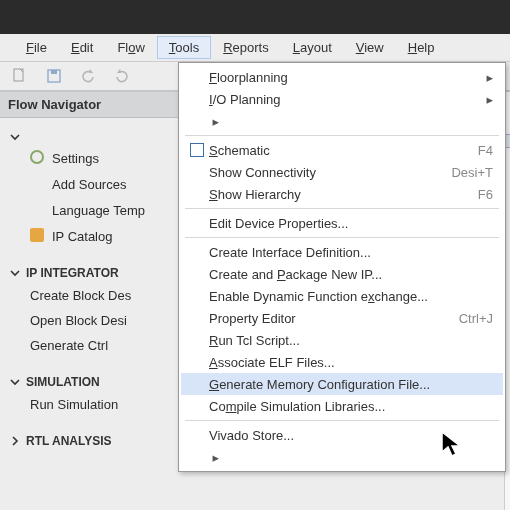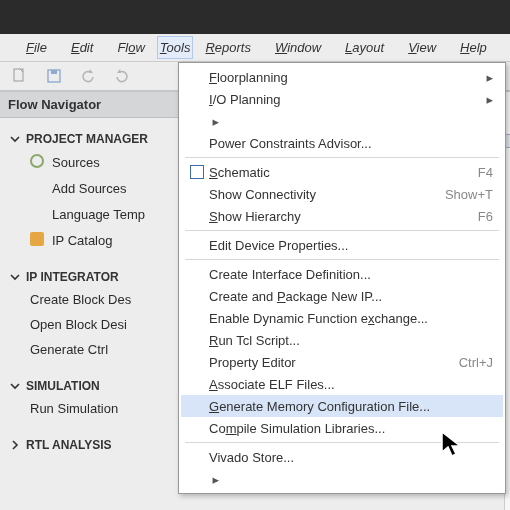--- a/index.html
+++ b/index.html
@@ -24,26 +24,25 @@
     display: flex;
     align-items: center;
     padding-left: 14px;
     gap: 0;
   }
   .menubar-item {
     padding: 4px 12px 4px 12px;
     color: #333;
     cursor: default;
     position: relative;
-    font-style: italic;
   }
   .menubar-item.open {
     background: #e3ecf8;
     border: 1px solid #b3c8ea;
-    padding: 3px 2px;
+    padding: 3px 11px;
   }
   .underline { text-decoration: underline; }
   .toolbar {
     height: 30px;
     background: #ededed;
     border-bottom: 2px solid #c6c6c6;
     display: flex;
     align-items: center;
     padding-left: 12px;
     gap: 18px;
@@ -153,21 +152,20 @@
 <body>
 
 <div class="titlebar"></div>
 
 <div class="menubar">
   <div class="menubar-item"><span class="underline">F</span>ile</div>
   <div class="menubar-item"><span class="underline">E</span>dit</div>
   <div class="menubar-item">Fl<span class="underline">o</span>w</div>
   <div class="menubar-item open"><span class="underline">T</span>ools</div>
   <div class="menubar-item"><span class="underline">R</span>eports</div>
-  <div class="menubar-item"><span class="underline">W</span>indow</div>
   <div class="menubar-item"><span class="underline">L</span>ayout</div>
   <div class="menubar-item"><span class="underline">V</span>iew</div>
   <div class="menubar-item"><span class="underline">H</span>elp</div>
 </div>
 
 <div class="toolbar">
   <span class="tb-icon">
     <svg viewBox="0 0 16 16">
         <rect x="2" y="1" width="9" height="12" fill="none" stroke="#556" stroke-width="1"></rect>
         <path d="M8 1 L11 4" stroke="#556"></path>
@@ -195,26 +193,25 @@
 
 <div class="nav-header">
   <span>Flow Navigator</span>
 </div>
 
 <div class="nav-body">
   <div class="group-header">
     <svg class="chev" viewBox="0 0 10 10">
         <path d="M1 3 L5 7 L9 3" fill="none" stroke="#333" stroke-width="1.6"></path>
       </svg>
-    <span>PROJECT MANAGER</span>
   </div>
   <div class="group-items">
     <div class="nav-item">
       <span class="nav-icon"><span class="icon-gear"></span></span>
-      <span>Sources</span>
+      <span>Settings</span>
     </div>
     <div class="nav-item">
       <span class="nav-icon"></span>
       <span>Add Sources</span>
     </div>
     <div class="nav-item">
       <span class="nav-icon"></span>
       <span>Language Temp</span>
     </div>
     <div class="nav-item">
@@ -270,37 +267,33 @@
     <span class="menu-arrow">▸</span>
   </div>
   <div class="menu-row">
     <span class="menu-icon-col"></span>
     <span class="menu-label"><span class="underline">I</span>/O Planning</span>
     <span class="menu-arrow">▸</span>
   </div>
   <div class="menu-row">
     <span class="menu-icon-col"></span>
     <span class="menu-arrow">▸</span>
-  </div>
-  <div class="menu-row">
-    <span class="menu-icon-col"></span>
-    <span class="menu-label">Power Constraints Advisor...</span>
   </div>
   <div class="menu-sep"></div>
   <div class="menu-row">
     <span class="menu-icon-col">
         <span class="icon-schematic"></span>
       </span>
     <span class="menu-label"><span class="underline">S</span>chematic</span>
     <span class="menu-shortcut">F4</span>
   </div>
   <div class="menu-row">
     <span class="menu-icon-col"></span>
     <span class="menu-label">Show Connectivity</span>
-    <span class="menu-shortcut">Show+T</span>
+    <span class="menu-shortcut">Desi+T</span>
   </div>
   <div class="menu-row">
     <span class="menu-icon-col"></span>
     <span class="menu-label"><span class="underline">S</span>how Hierarchy</span>
     <span class="menu-shortcut">F6</span>
   </div>
   <div class="menu-sep"></div>
   <div class="menu-row">
     <span class="menu-icon-col"></span>
     <span class="menu-label">Edit Device Properties...</span>
@@ -313,26 +306,26 @@
   <div class="menu-row">
     <span class="menu-icon-col"></span>
     <span class="menu-label">Create and <span class="underline">P</span>ackage New IP...</span>
   </div>
   <div class="menu-row">
     <span class="menu-icon-col"></span>
     <span class="menu-label">Enable Dynamic Function e<span class="underline">x</span>change...</span>
   </div>
   <div class="menu-row">
     <span class="menu-icon-col"></span>
-    <span class="menu-label"><span class="underline">R</span>un Tcl Script...</span>
-  </div>
-  <div class="menu-row">
-    <span class="menu-icon-col"></span>
     <span class="menu-label">Property Editor</span>
     <span class="menu-shortcut">Ctrl+J</span>
+  </div>
+  <div class="menu-row">
+    <span class="menu-icon-col"></span>
+    <span class="menu-label"><span class="underline">R</span>un Tcl Script...</span>
   </div>
   <div class="menu-row">
     <span class="menu-icon-col"></span>
     <span class="menu-label"><span class="underline">A</span>ssociate ELF Files...</span>
   </div>
   <div class="menu-row highlight">
     <span class="menu-icon-col"></span>
     <span class="menu-label"><span class="underline">G</span>enerate Memory Configuration File...</span>
   </div>
   <div class="menu-row">

